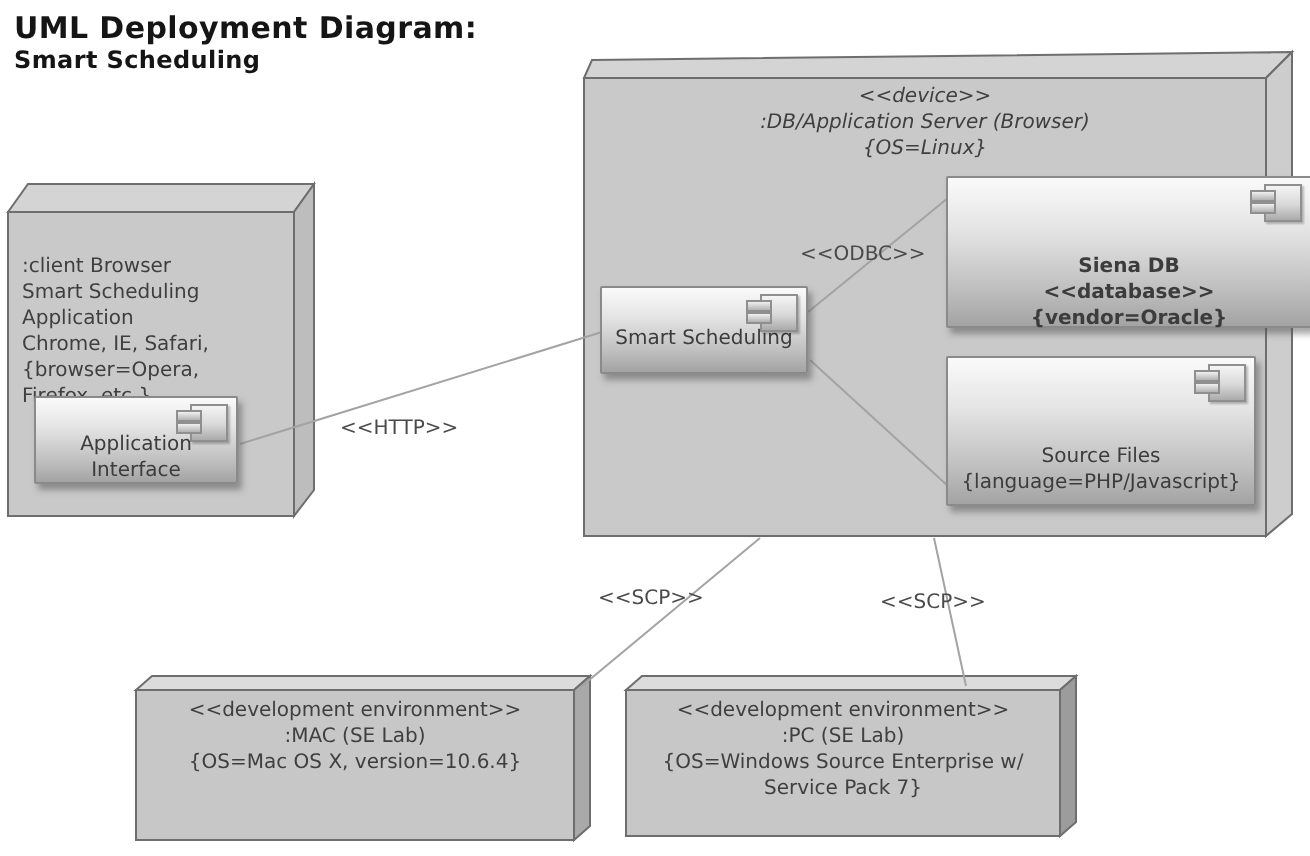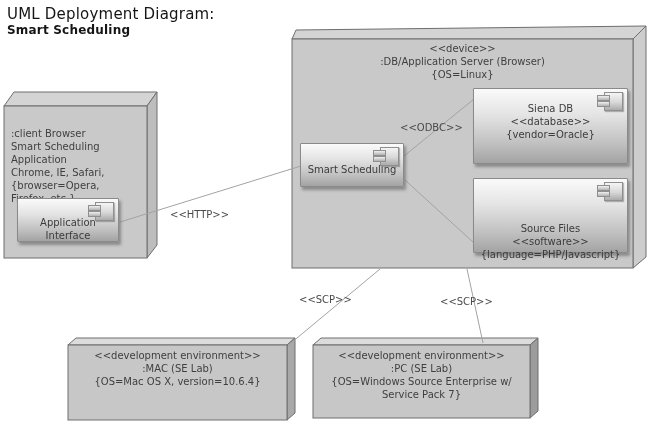--- a/index.html
+++ b/index.html
@@ -1,21 +1,21 @@
 <!DOCTYPE html>
 <html><head>
 <meta charset="utf-8">
 <style>
   html,body{margin:0;padding:0;background:#ffffff;}
   #stage{
     position:relative;width:655px;height:428px;background:#ffffff;overflow:hidden;
     font-family:"DejaVu Sans","Liberation Sans",sans-serif;color:#3f3f3f;
   }
   #diagram-svg{position:absolute;left:0;top:0;z-index:0;}
-  .title-line1{position:absolute;left:7px;top:5px;font-size:15px;font-weight:normal;color:#151515;letter-spacing:0.2px;}
+  .title-line1{position:absolute;left:7px;top:5px;font-size:15px;font-weight:bold;color:#151515;letter-spacing:0.2px;}
   .title-line2{position:absolute;left:7px;top:23px;font-size:12px;font-weight:bold;color:#151515;letter-spacing:0.2px;}
   .ntext{position:absolute;z-index:2;font-size:10px;line-height:13px;color:#3f3f3f;}
   .centered{text-align:center;}
   .comp{
     position:absolute;z-index:3;box-sizing:border-box;
     background:linear-gradient(180deg,#fafafa 0%,#e4e4e4 35%,#bfbfbf 75%,#a3a3a3 100%);
     border:1px solid #8a8a8a;border-radius:1px;
     box-shadow:2px 3px 3px rgba(80,80,80,0.5);
     font-size:10px;line-height:13px;text-align:center;color:#3c3c3c;
   }
@@ -81,54 +81,53 @@
   <div class="comp" style="left:17px;top:198px;width:102px;height:44px;padding-top:17px;">
     <div class="cicon">
       <div class="cicon-body"></div>
       <div class="cicon-tab tab-a"></div>
       <div class="cicon-tab tab-b"></div>
     </div>
     <div>Application</div>
     <div>Interface</div>
   </div>
 
-  <div class="ntext centered" style="left:292px;top:42px;width:341px;">
+  <div class="ntext centered" style="left:292px;top:42px;width:341px;font-style:italic;">
     <div>&lt;&lt;device&gt;&gt;</div>
     <div>:DB/Application Server (Browser)</div>
     <div>{OS=Linux}</div>
   </div>
 
   <div class="comp" style="left:300px;top:143px;width:104px;height:44px;padding-top:19px;">
     <div class="cicon">
       <div class="cicon-body"></div>
       <div class="cicon-tab tab-a"></div>
       <div class="cicon-tab tab-b"></div>
     </div>
     <div>Smart Scheduling</div>
   </div>
 
-  <div class="comp" style="left:473px;top:88px;width:155px;height:76px;padding-top:13px;">
+  <div class="comp" style="left:473px;top:88px;width:183px;height:76px;padding-top:38px;font-weight:bold;">
     <div class="cicon">
       <div class="cicon-body"></div>
       <div class="cicon-tab tab-a"></div>
       <div class="cicon-tab tab-b"></div>
     </div>
     <div>Siena DB</div>
     <div>&lt;&lt;database&gt;&gt;</div>
     <div>{vendor=Oracle}</div>
   </div>
 
   <div class="comp" style="left:473px;top:178px;width:155px;height:75px;padding-top:43px;">
     <div class="cicon">
       <div class="cicon-body"></div>
       <div class="cicon-tab tab-a"></div>
       <div class="cicon-tab tab-b"></div>
     </div>
     <div>Source Files</div>
-    <div>&lt;&lt;software&gt;&gt;</div>
     <div>{language=PHP/Javascript}</div>
   </div>
 
   <div class="ntext centered" style="left:68px;top:349px;width:219px;">
     <div>&lt;&lt;development environment&gt;&gt;</div>
     <div>:MAC (SE Lab)</div>
     <div>{OS=Mac OS X, version=10.6.4}</div>
   </div>
 
   <div class="ntext centered" style="left:313px;top:349px;width:217px;">

